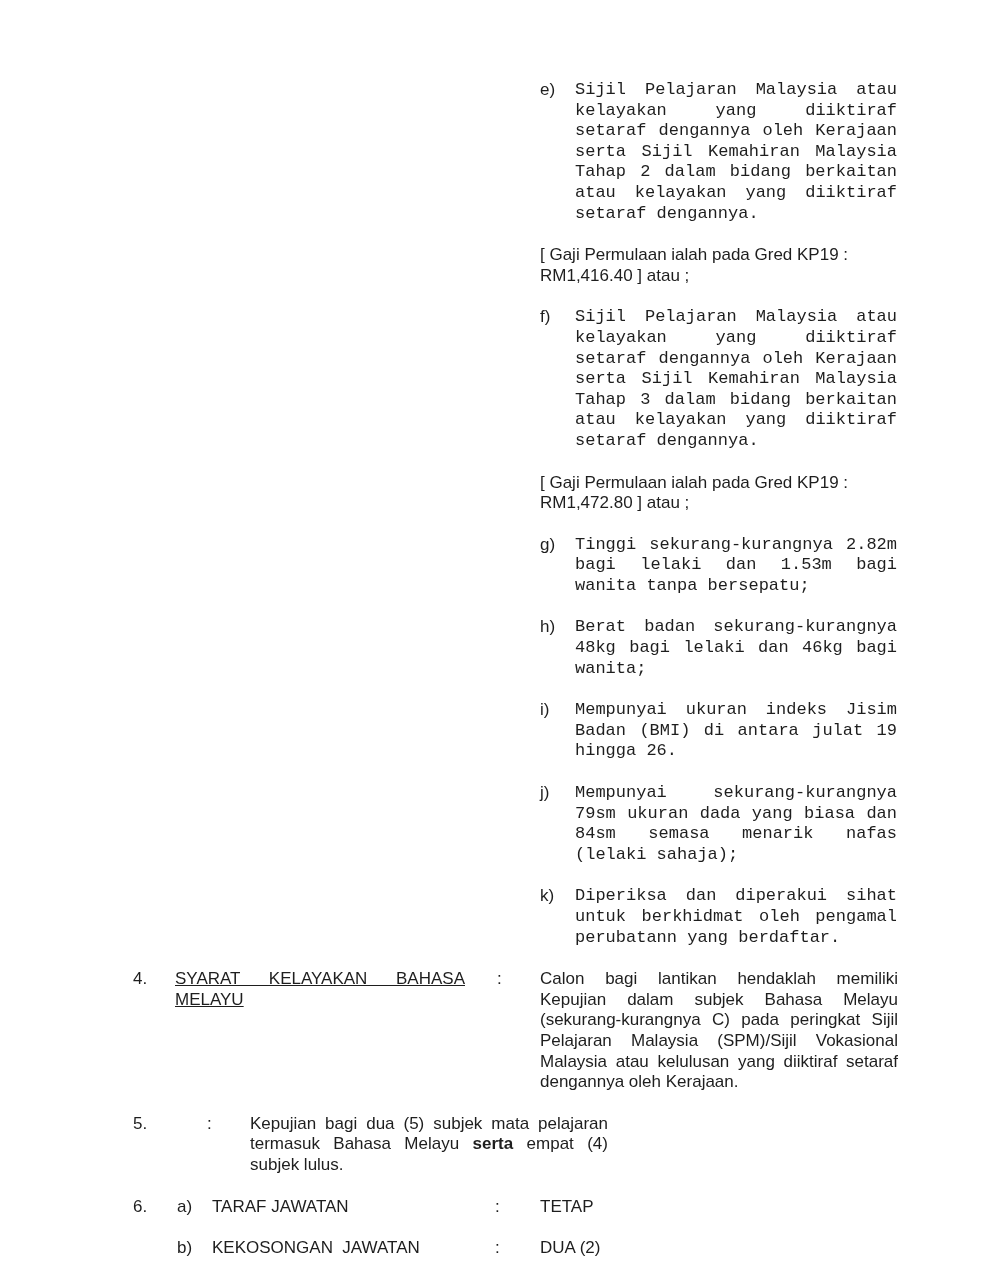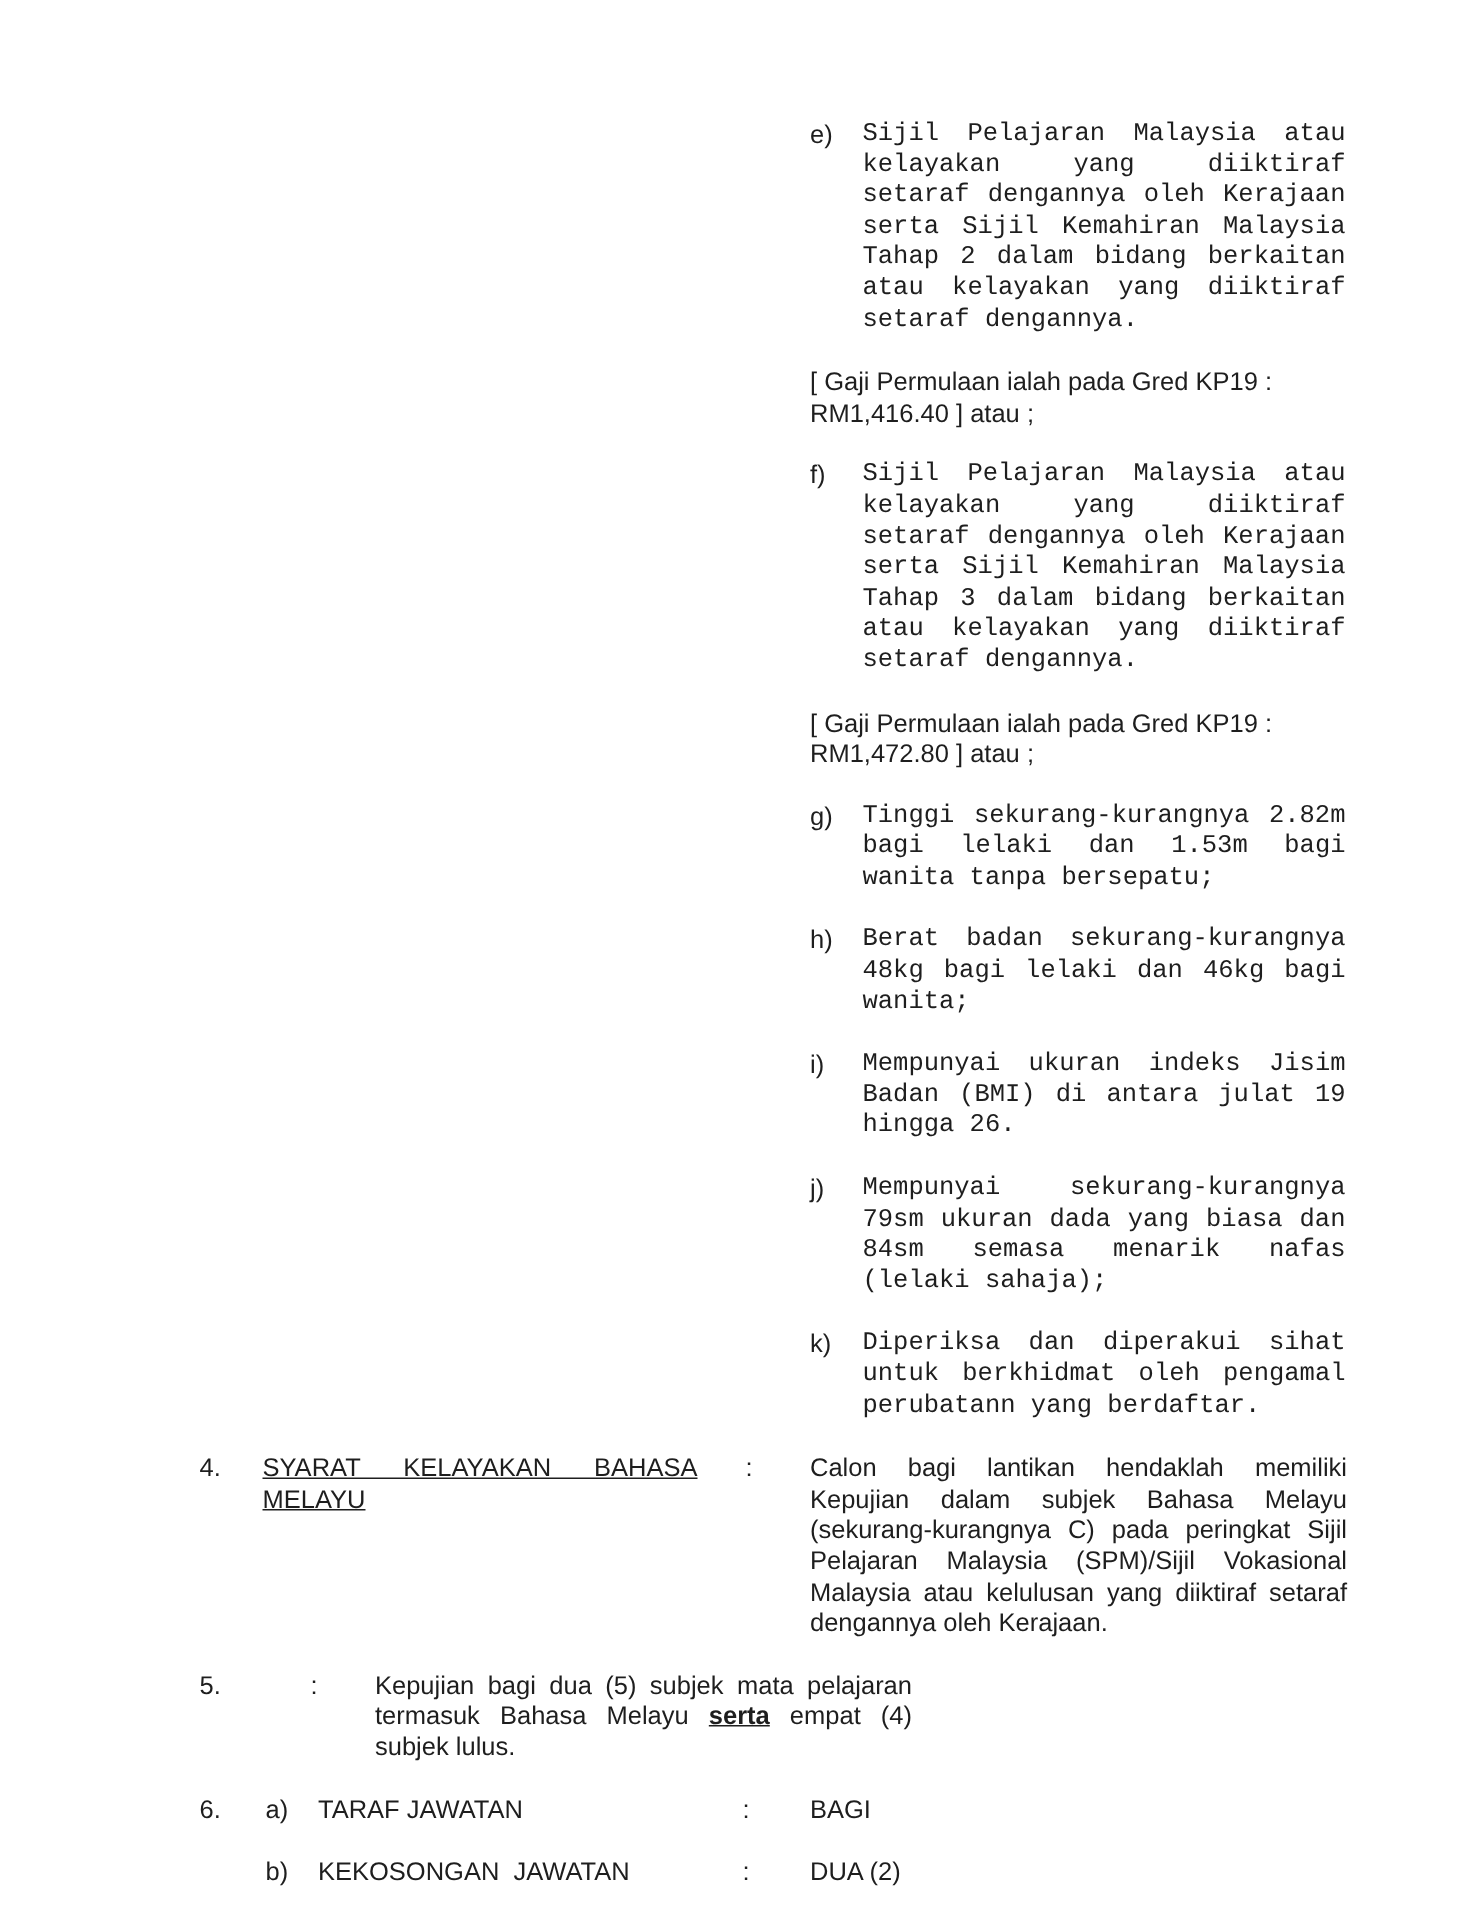--- a/index.html
+++ b/index.html
@@ -21,21 +21,21 @@
   .qitem { display: flex; margin-bottom: 21px; }
   .qletter { flex: 0 0 35px; }
   .qtext { width: 322px; text-align: justify; font-family: Liberation Mono, monospace; }
   .qnote { width: 322px; margin-bottom: 21px; }
   
   .secrow { display: flex; margin-left: 133px; margin-bottom: 21px; }
   .secnum { flex: 0 0 42px; }
   .seclabel { flex: 0 0 290px; text-align: justify; text-decoration: underline; }
   .secsep { flex: 0 0 75px; padding-left: 32px; }
   .sectext { flex: 0 0 358px; text-align: justify; }
-  .emph { font-weight: bold; text-decoration: underline; }
+  .emph { font-weight: bold; }
   
   .row6 { display: flex; margin-left: 133px; margin-bottom: 21px; }
   .row6 .num { flex: 0 0 44px; }
   .row6 .letter { flex: 0 0 35px; }
   .row6 .label { flex: 0 0 283px; white-space: pre-wrap; }
   .row6 .sep { flex: 0 0 45px; }
   .row6 .value { flex: 1; }
   
   .footer { text-align: center; padding-left: 52px; margin-top: 17px; }
 </style>
@@ -96,21 +96,21 @@
     <span class="secnum">5.</span>
     <span class="secsep">:</span>
     <span class="sectext"><span>Kepujian bagi dua (5) subjek mata pelajaran termasuk Bahasa Melayu </span><span class="emph">serta</span><span> empat (4) subjek lulus.</span></span>
   </div>
 
   <div class="row6">
     <span class="num">6.</span>
     <span class="letter">a)</span>
     <span class="label">TARAF JAWATAN</span>
     <span class="sep">:</span>
-    <span class="value">BAGI</span>
+    <span class="value">TETAP</span>
   </div>
 
   <div class="row6">
     <span class="num"></span>
     <span class="letter">b)</span>
     <span class="label">KEKOSONGAN  JAWATAN</span>
     <span class="sep">:</span>
     <span class="value">DUA (2)</span>
   </div>
 

